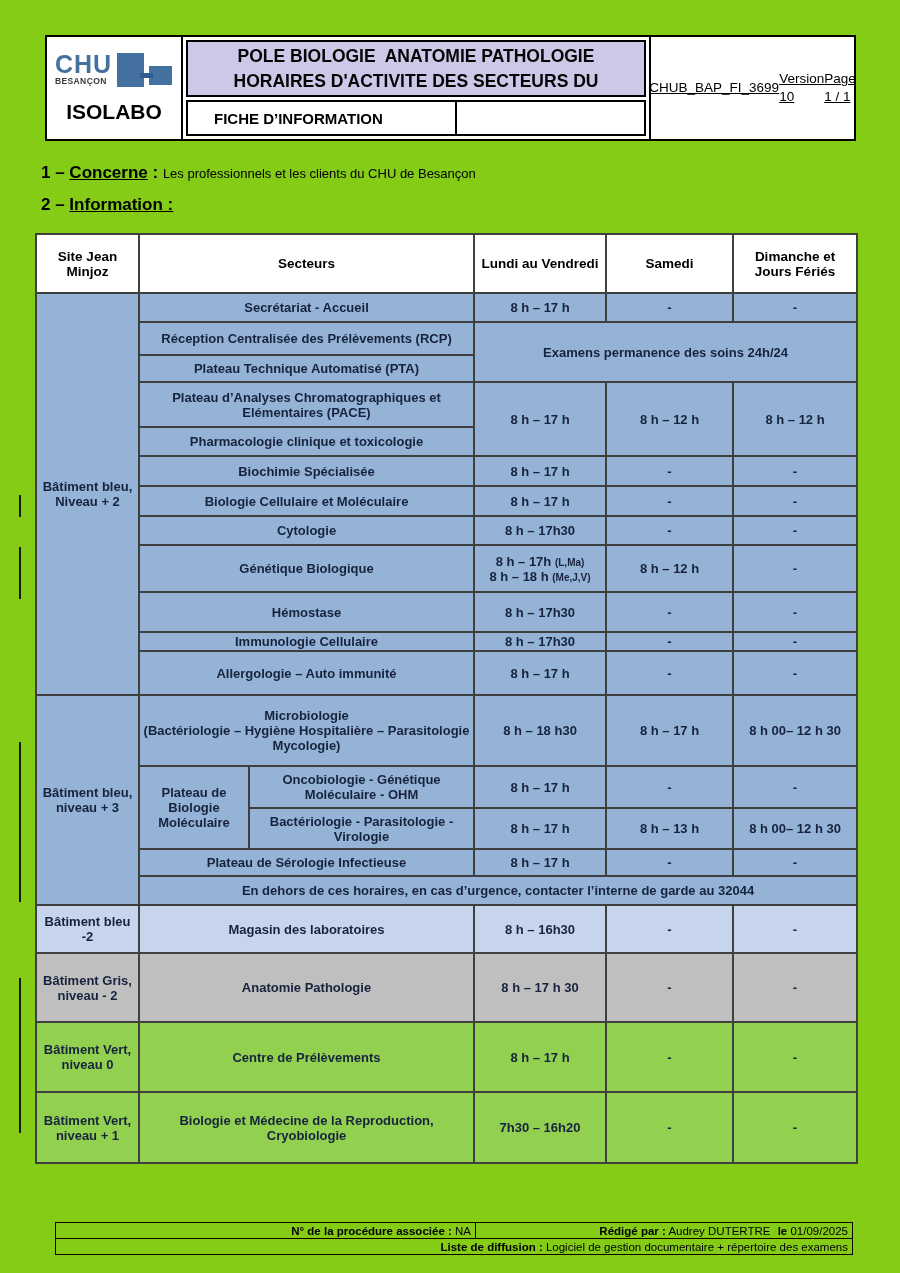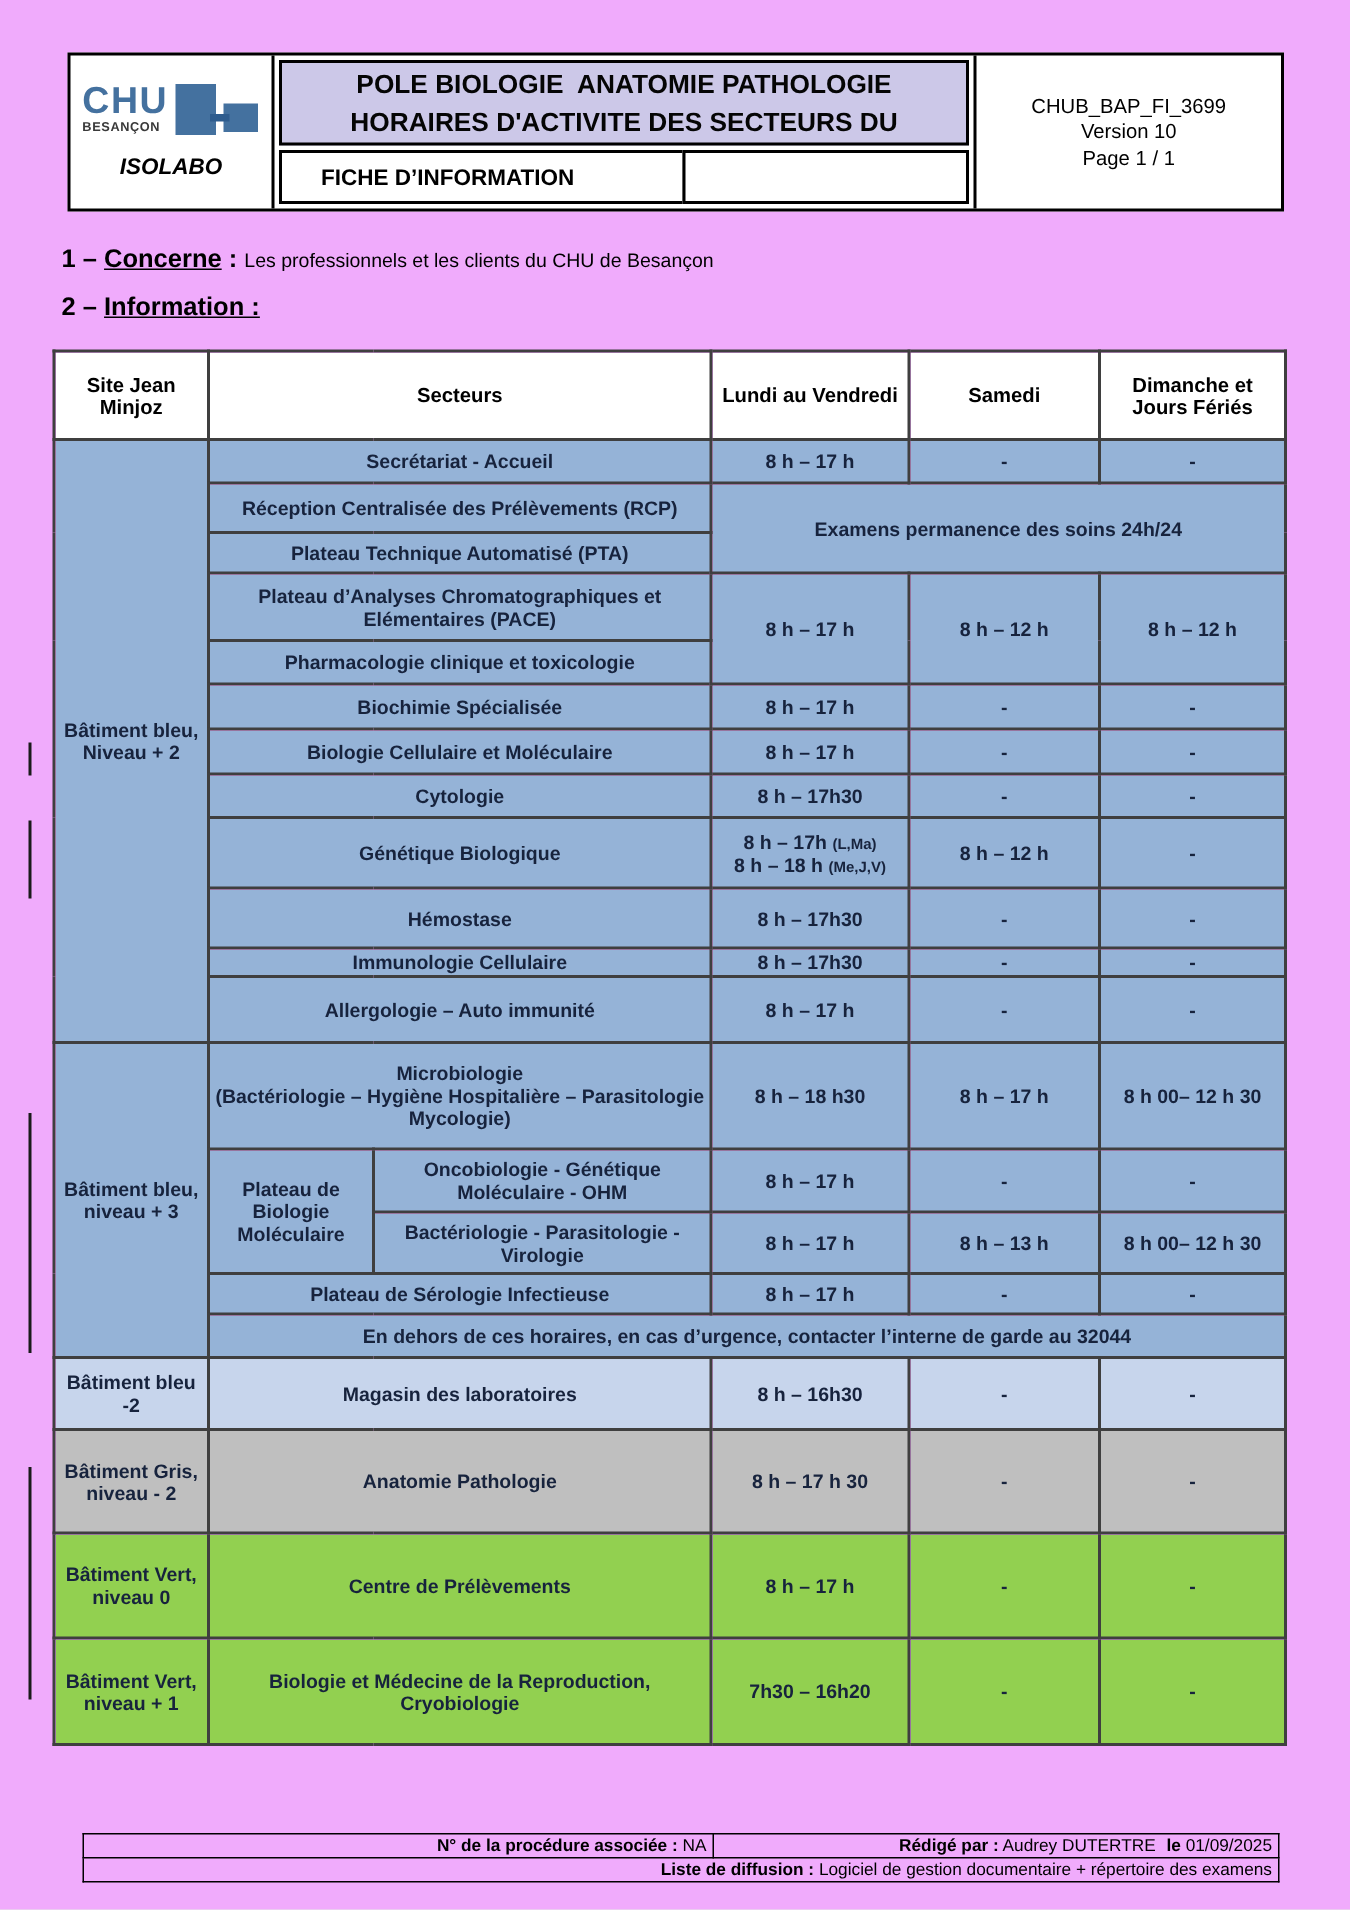--- a/index.html
+++ b/index.html
@@ -1,46 +1,46 @@
 <!DOCTYPE html>
 <html style="--blue: #95B3D7; --light_blue: #C7D5EC; --gray: #BFBFBF; --green: #92D050; --lavender: #CCC8E8; --logo_blue: #44719F; --border: #3F3F3F;"><head>
 <meta charset="utf-8">
 <style>
   html,body { margin:0; padding:0; background:#e8e8e8; }
   .page {
     position:relative; width:900px; height:1273px; margin:0 auto;
-    background:#f0abfc; overflow:hidden;
+    background:#84cc16; overflow:hidden;
     font-family:"Liberation Sans", sans-serif; color:#000;
   }
 
   
   .header-box { position:absolute; left:45px; top:35px; width:807px; height:102px;
     border:2px solid #000; display:flex; background:#fff; }
   .logo-cell { width:134px; border-right:2px solid #000; display:flex; flex-direction:column;
     align-items:center; justify-content:center; }
   .logo-row { display:flex; align-items:flex-start; gap:5px; }
   .chu-text { color:var(--logo_blue,#44719F); font-weight:bold; font-size:25px; line-height:22px; letter-spacing:1px; }
   .bes-text { color:#3a3a3a; font-size:8.5px; font-weight:bold; letter-spacing:0.4px; margin-top:1px; }
   .logo-mark { position:relative; width:56px; height:44px; }
   .sq-big  { position:absolute; left:0;  top:0;   width:27px; height:34px; background:var(--logo_blue,#44719F); }
   .sq-small{ position:absolute; left:32px; top:13px; width:23px; height:19px; background:var(--logo_blue,#44719F); }
   .sq-dash { position:absolute; left:23px; top:20px; width:13px; height:5px;  background:#2e5c8e; }
-  .isolabo { font-weight:bold; font-size:15px; color:#000; margin-top:3px;font-style:italic; }
+  .isolabo { font-weight:bold; font-size:21px; color:#000; margin-top:3px; }
 
   .mid-cell { flex:1; display:flex; flex-direction:column; padding:3px; }
   .title-box { flex:1; border:2px solid #000; background:var(--lavender,#CCC8E8);
     display:flex; flex-direction:column; justify-content:center; text-align:center;
     font-weight:bold; font-size:17.5px; line-height:1.4; color:#050505; }
   .mid-bottom { display:flex; height:36px; margin-top:3px; }
   .fiche-box { width:241px; border:2px solid #000; display:flex; align-items:center;
     padding-left:26px; font-weight:bold; font-size:15px; background:#fff; }
   .empty-box { flex:1; border:2px solid #000; margin-left:-2px; background:#fff; }
 
-  .right-cell { width:203px; border-left:2px solid #000; display:flex; flex-direction:column;
-    align-items:center; justify-content:center; font-size:13.5px; line-height:1.3; }
+  .right-cell { width:203px; border-left:2px solid #000; display:flex; flex-direction:row;
+    align-items:center; justify-content:center; font-size:13.5px; line-height:1.3;text-decoration:underline; }
 
   
   .h1 { position:absolute; left:41px; top:163px; font-size:17px; font-weight:bold; }
   .h1 .reg { font-weight:normal; font-size:13px; }
   .h2 { position:absolute; left:41px; top:195px; font-size:17px; font-weight:bold; }
   .und { text-decoration:underline; }
 
   
   .main-table { position:absolute; left:35px; top:233px; width:821px;
     border-collapse:collapse; table-layout:fixed; color:#17233d; }

